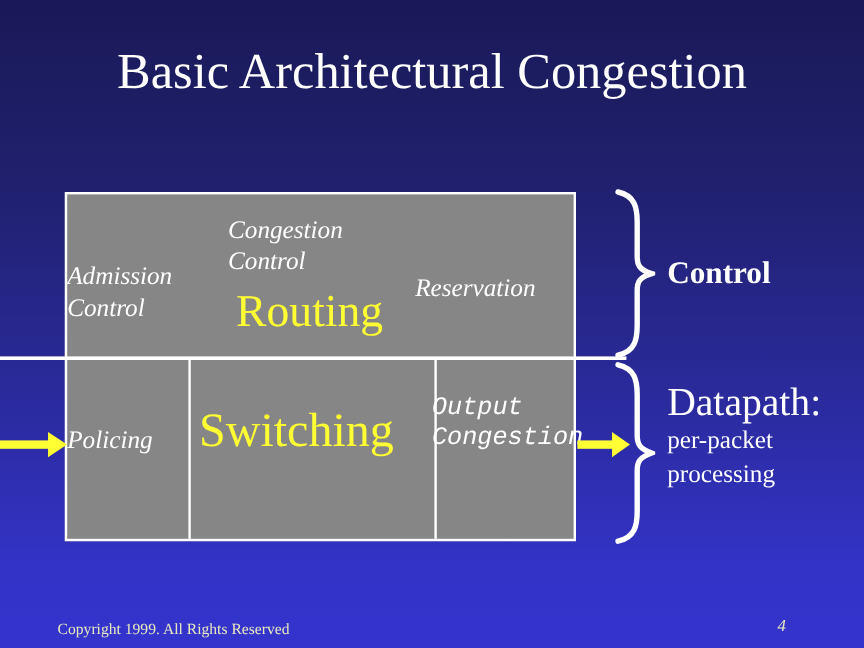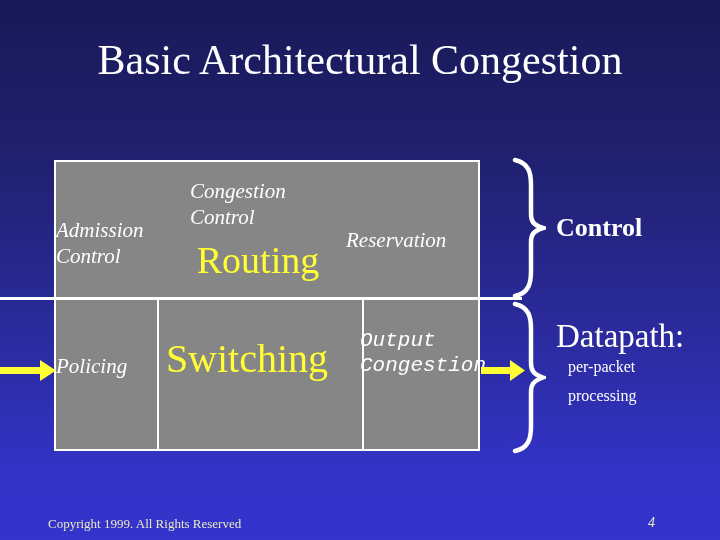--- a/index.html
+++ b/index.html
@@ -39,21 +39,21 @@
   .arrow-right{left:481px;top:358px;}
   .brace-svg{position:absolute;display:block;}
   .brace-control{left:512px;top:157px;}
   .brace-datapath{left:512px;top:301px;}
   .annot-control{
     position:absolute;left:556px;top:212px;color:#ffffff;
     font-size:26px;font-weight:700;line-height:31px;
   }
   .annot-datapath{position:absolute;left:556px;top:321px;color:#ffffff;}
   .annot-datapath .dp-head{font-size:33px;font-weight:400;line-height:31px;}
-  .annot-datapath .dp-sub{font-size:16px;font-weight:400;line-height:29px;margin-left:12px;}
+  .annot-datapath .dp-sub{font-size:21px;font-weight:400;line-height:29px;}
   .footer-copyright{
     position:absolute;left:48px;top:516px;color:#e9e9c0;font-size:13px;line-height:16px;text-align:center;
   }
   .footer-page{
     position:absolute;left:648px;top:514px;width:20px;text-align:left;
     color:#e9e9c0;font-size:14px;font-style:italic;line-height:17px;
   }
 </style>
 </head>
 <body>

